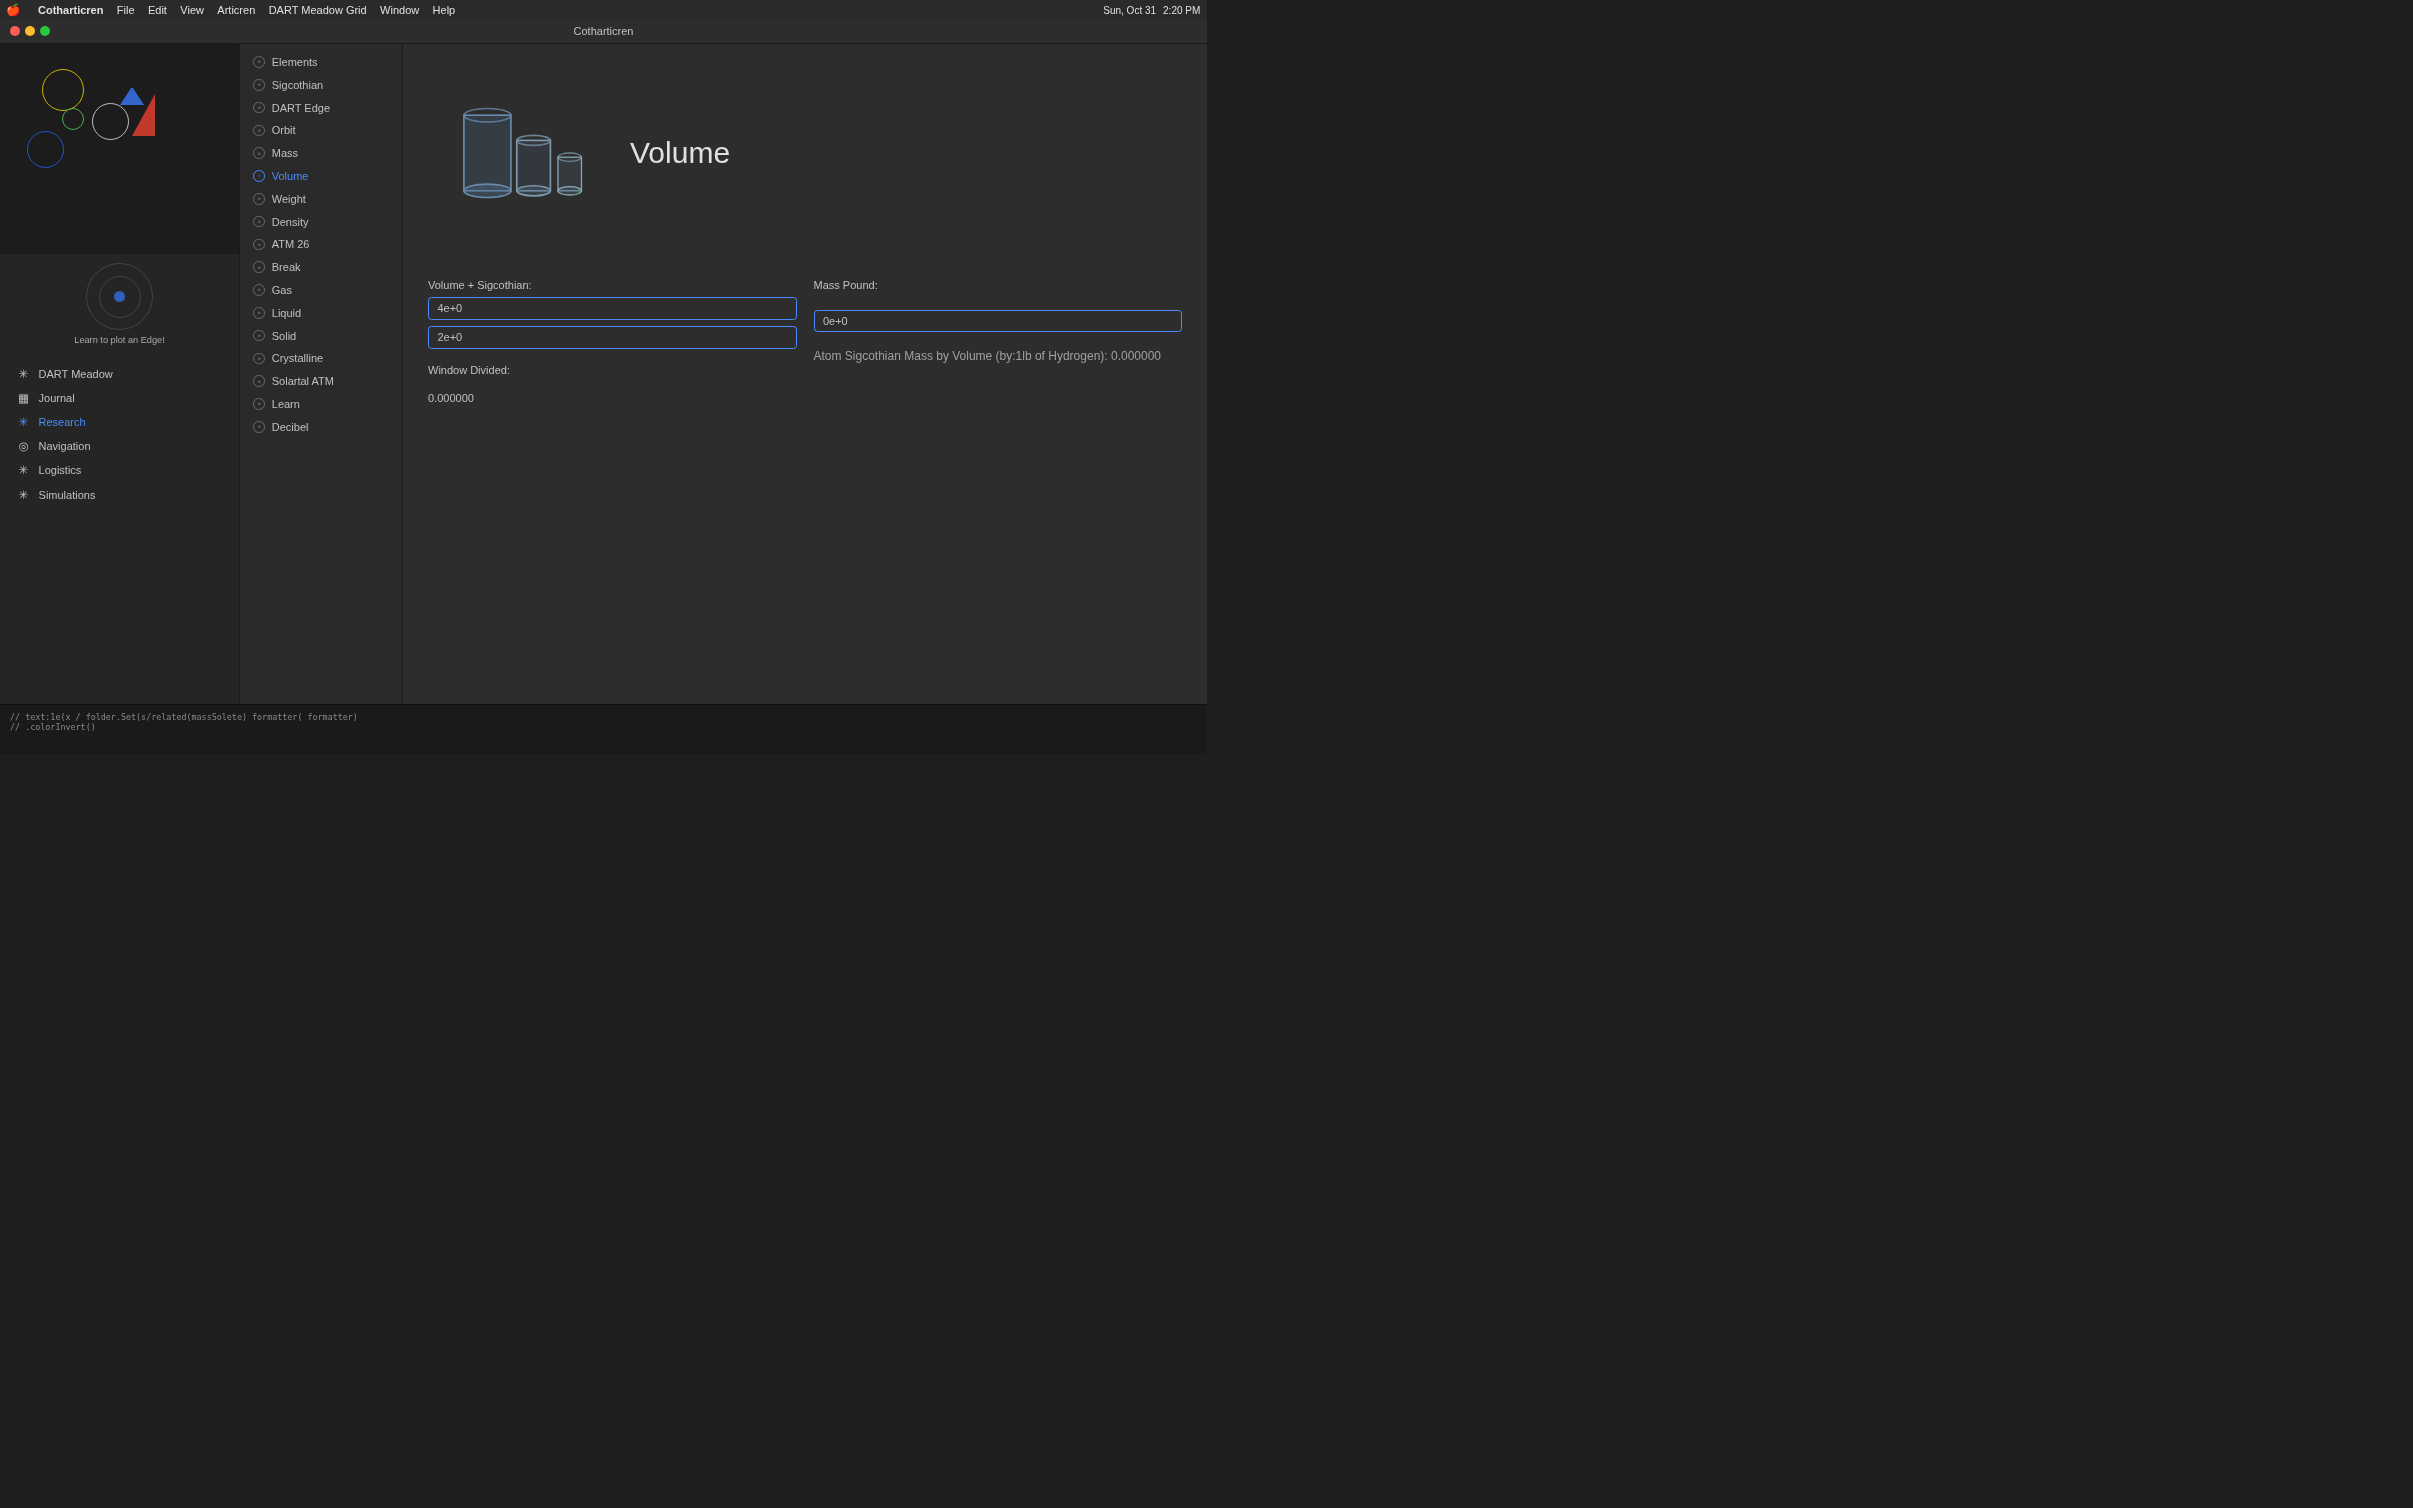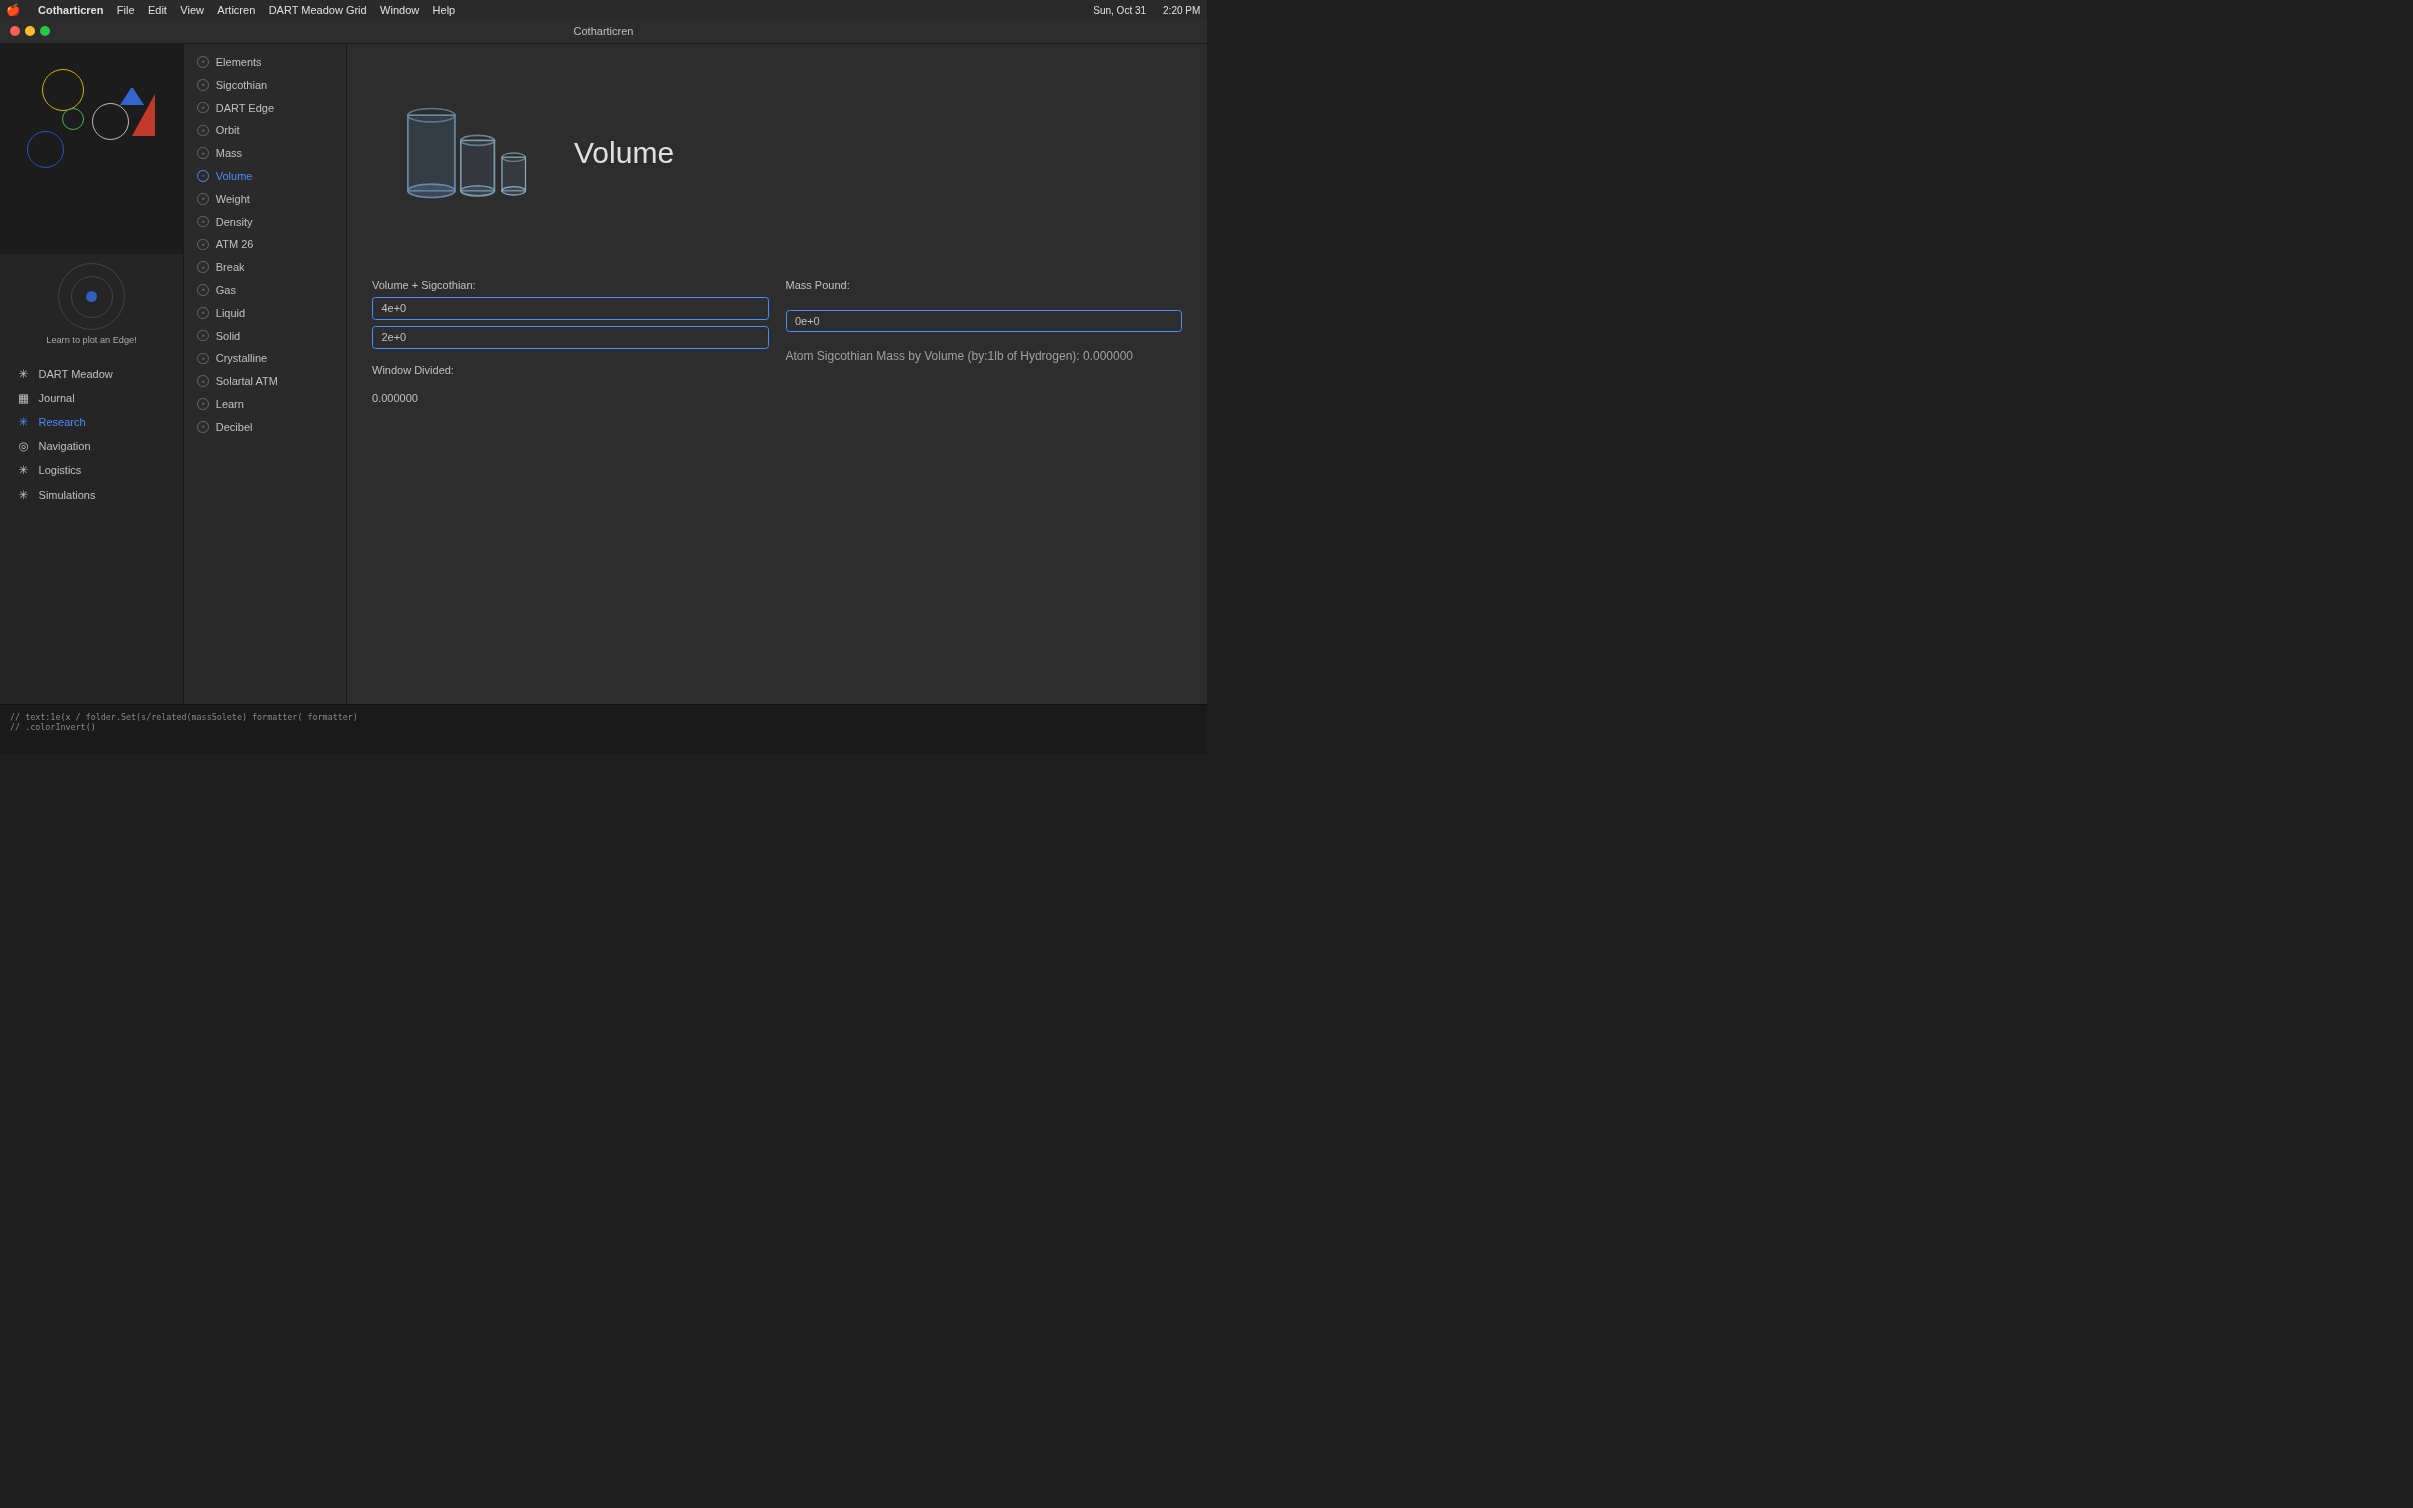--- a/index.html
+++ b/index.html
@@ -29,21 +29,21 @@
       align-items: center;
       gap: 13.4px;
     }
     .menubar-apple { font-size: 11.7px; margin-right: 3.4px; }
     .menubar-app-name { font-weight: 600; }
     .menubar-right {
       position: absolute;
       right: 6.7px;
       display: flex;
       align-items: flex-end;
-      gap: 17px;
+      gap: 7px;
       font-size: 10px;
     }
     .menubar-item { cursor: pointer; }
 
     
     .titlebar {
       height: 23.5px;
       background: #2d2d2d;
       display: flex;
       align-items: center;
@@ -74,21 +74,21 @@
     .tl-green { background: #28c840; }
 
     
     .app-body {
       display: flex;
       height: calc(754px - 20px - 23.5px - 50px);
     }
 
     
     .sidebar-left {
-      width: 184px;
+      width: 240px;
       background: #252525;
       display: flex;
       flex-direction: column;
       border-right: 0.8px solid #1a1a1a;
     }
     .sidebar-preview {
       height: 210px;
       background: #1c1c1c;
       display: flex;
       align-items: center;

